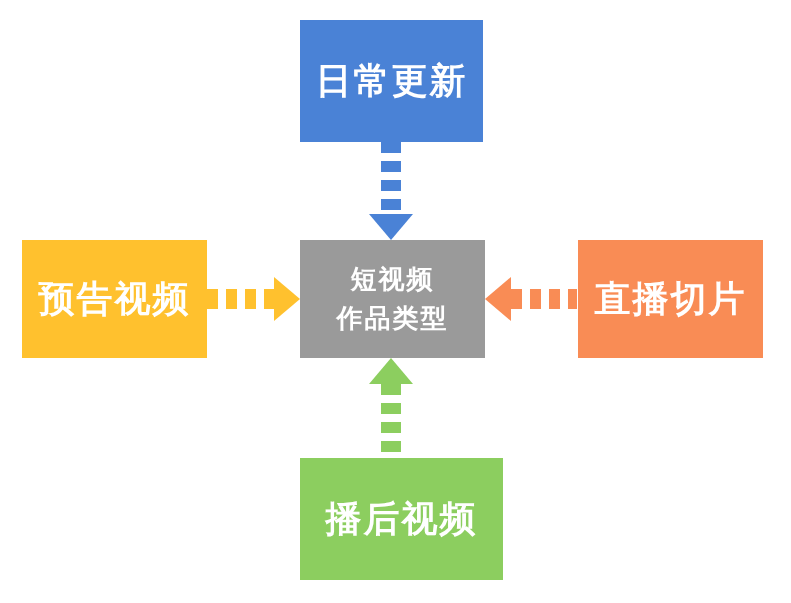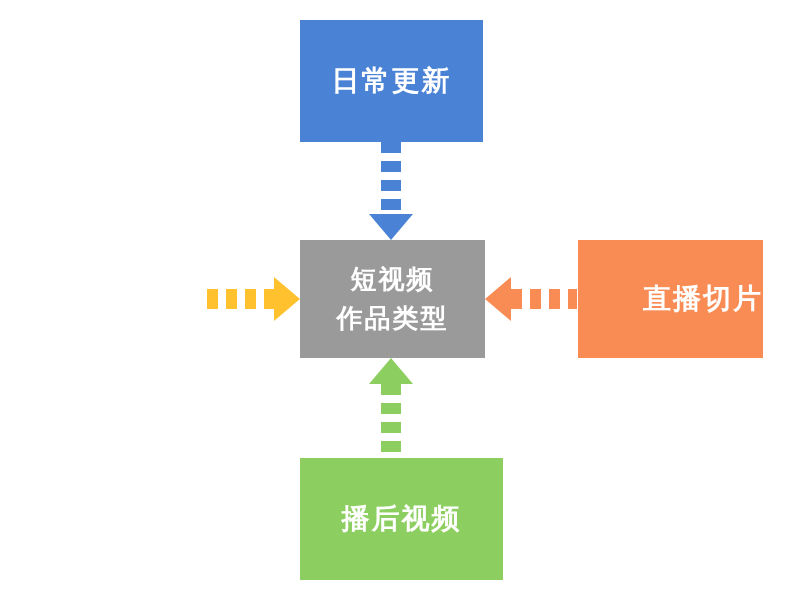--- a/index.html
+++ b/index.html
@@ -17,31 +17,31 @@
   .node {
     position: absolute;
     display: flex;
     align-items: center;
     justify-content: center;
     background: var(--c);
     text-align: center;
   }
   .node .label {
     font-weight: bold;
-    font-size: 28px;
+    font-size: 36px;
     letter-spacing: 2px;
     white-space: pre-line;
     line-height: 1.5;
   }
 
   .node-top    { left: 300px; top: 20px;  width: 183px; height: 122px; }
   .node-center { left: 300px; top: 240px; width: 185px; height: 118px; }
   .node-center .label { font-size: 26px; }
   .node-left   { left: 22px;  top: 240px; width: 185px; height: 118px; }
-  .node-right  { left: 578px; top: 240px; width: 185px; height: 118px; justify-content: flex-end; }
+  .node-right  { left: 578px; top: 240px; width: 185px; height: 118px; }
   .node-bottom { left: 300px; top: 458px; width: 203px; height: 122px; }
 
   .arrow { position: absolute; display: flex; }
   .arrow-vert  { flex-direction: column; align-items: center; }
   .arrow-horiz { flex-direction: row;    align-items: center; }
 
   .arrow-top    { left: 369px; top: 142px; width: 44px; height: 98px;  }
   .arrow-bottom { left: 369px; top: 358px; width: 44px; height: 100px; }
   .arrow-left   { left: 207px; top: 277px; width: 93px; height: 44px;  }
   .arrow-right  { left: 485px; top: 277px; width: 92px; height: 44px;  }
@@ -62,20 +62,23 @@
 </style>
 </head>
 <body>
 
 <div class="canvas" style="background: rgb(255, 255, 255);">
 
   <div class="node node-top" style="--c: #4A82D6; color: rgb(255, 255, 255);">
     <span class="label">日常更新</span>
   </div>
 
+  <div class="node node-left" style="--c: #FFC12E; color: rgb(255, 255, 255);">
+    <span class="label">预告视频</span>
+  </div>
 
   <div class="node node-right" style="--c: #F98C55; color: rgb(255, 255, 255);">
     <span class="label">直播切片</span>
   </div>
 
   <div class="node node-bottom" style="--c: #8CCE5F; color: rgb(255, 255, 255);">
     <span class="label">播后视频</span>
   </div>
 
   <div class="node node-center" style="--c: #9A9A9A; color: rgb(255, 255, 255);">

